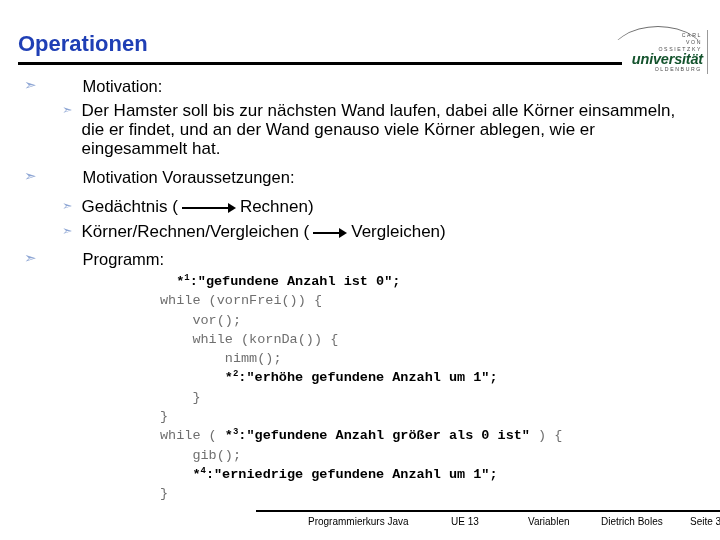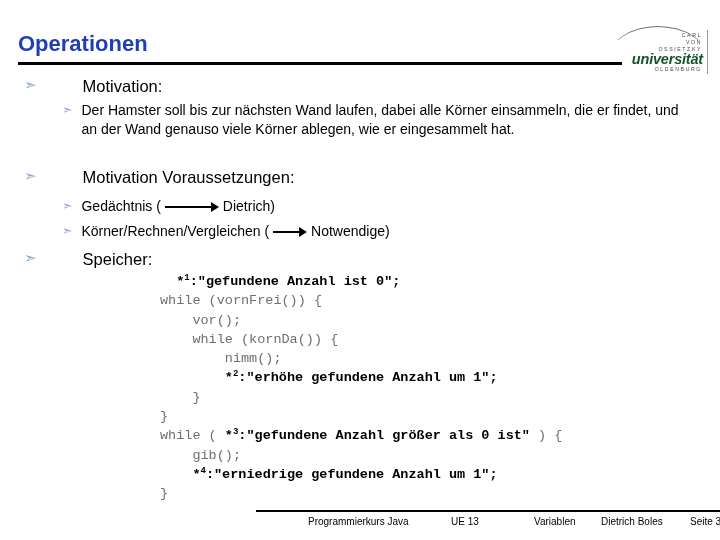--- a/index.html
+++ b/index.html
@@ -126,21 +126,21 @@
   }
 
   
   .lvl1 { left: 24px; }
   .lvl1 .bullet-glyph { font-size: 15px; margin-right: 10px; position: relative; top: 2px; }
   .lvl1 .bullet-text { font-size: 16.5px; line-height: 20px; padding-left: 36px; }
 
   
   .lvl2 { left: 62px; }
   .lvl2 .bullet-glyph { font-size: 12.5px; margin-right: 9px; position: relative; top: 3px; }
-  .lvl2 .bullet-text { font-size: 14px; line-height: 19px; white-space: normal; }
+  .lvl2 .bullet-text { font-size: 17px; line-height: 19px; white-space: normal; }
 
   #bul-motivation   { top: 76px; }
   #bul-hamster      { top: 101px; width: 640px; }
   #bul-hamster .bullet-text { width: 615px; }
   #bul-voraus       { top: 167px; }
   #bul-gedaechtnis  { top: 197px; }
   #bul-zaehlen      { top: 222px; }
   #bul-programm     { top: 249px; }
 
   
@@ -209,21 +209,21 @@
     width: 464px;
     height: 16px;
     font-size: 10px;
     color: #000000;
     font-family: "Liberation Sans", sans-serif;
     white-space: nowrap;
   }
   #footer span { position: absolute; top: 0; }
   #f-course { left: 52px; }
   #f-unit   { left: 195px; }
-  #f-topic  { left: 278px; }
+  #f-topic  { left: 272px; }
   #f-author { left: 336px; margin-left: 9px; }
   #f-page   { left: 434px; }
 </style>
 </head>
 <body>
 
 <div id="slide-title">Operationen</div>
 
 <div id="title-rule"></div>
 
@@ -247,31 +247,31 @@
   <span class="bullet-text">Der Hamster soll bis zur nächsten Wand laufen, dabei alle Körner einsammeln, die er findet, und an der Wand genauso viele Körner ablegen, wie er eingesammelt hat.</span>
 </div>
 
 <div class="bullet-row lvl1" id="bul-voraus">
   <span class="bullet-glyph">➣</span>
   <span class="bullet-text">Motivation Voraussetzungen:</span>
 </div>
 
 <div class="bullet-row lvl2" id="bul-gedaechtnis">
   <span class="bullet-glyph">➣</span>
-  <span class="bullet-text"><span>Gedächtnis (</span><span class="inline-arrow"><span class="shaft"></span><span class="head"></span></span><span>Dietrich)</span></span>
+  <span class="bullet-text"><span>Gedächtnis (</span><span class="inline-arrow"><span class="shaft"></span><span class="head"></span></span><span>Rechnen)</span></span>
 </div>
 
 <div class="bullet-row lvl2" id="bul-zaehlen">
   <span class="bullet-glyph">➣</span>
-  <span class="bullet-text"><span>Körner/Rechnen/Vergleichen (</span><span class="inline-arrow short"><span class="shaft"></span><span class="head"></span></span><span>Notwendige)</span></span>
+  <span class="bullet-text"><span>Körner/Rechnen/Vergleichen (</span><span class="inline-arrow short"><span class="shaft"></span><span class="head"></span></span><span>Vergleichen)</span></span>
 </div>
 
 <div class="bullet-row lvl1" id="bul-programm">
   <span class="bullet-glyph">➣</span>
-  <span class="bullet-text">Speicher:</span>
+  <span class="bullet-text">Programm:</span>
 </div>
 
 <div id="code-block"><div class="line">  <span class="pseudo">*<sup>1</sup>:"gefundene Anzahl ist 0";</span></div><div class="line">while (vornFrei()) {</div><div class="line">    vor();</div><div class="line">    while (kornDa()) {</div><div class="line">        nimm();</div><div class="line">        <span class="pseudo">*<sup>2</sup>:"erhöhe gefundene Anzahl um 1";</span></div><div class="line">    }</div><div class="line">}</div><div class="line">while ( <span class="pseudo">*<sup>3</sup>:"gefundene Anzahl größer als 0 ist"</span> ) {</div><div class="line">    gib();</div><div class="line">    <span class="pseudo">*<sup>4</sup>:"erniedrige gefundene Anzahl um 1";</span></div><div class="line">}</div></div>
 
 <div id="footer-rule"></div>
 <div id="footer">
   <span id="f-course">Programmierkurs Java</span>
   <span id="f-unit">UE 13</span>
   <span id="f-topic">Variablen</span>
   <span id="f-author">Dietrich Boles</span>

